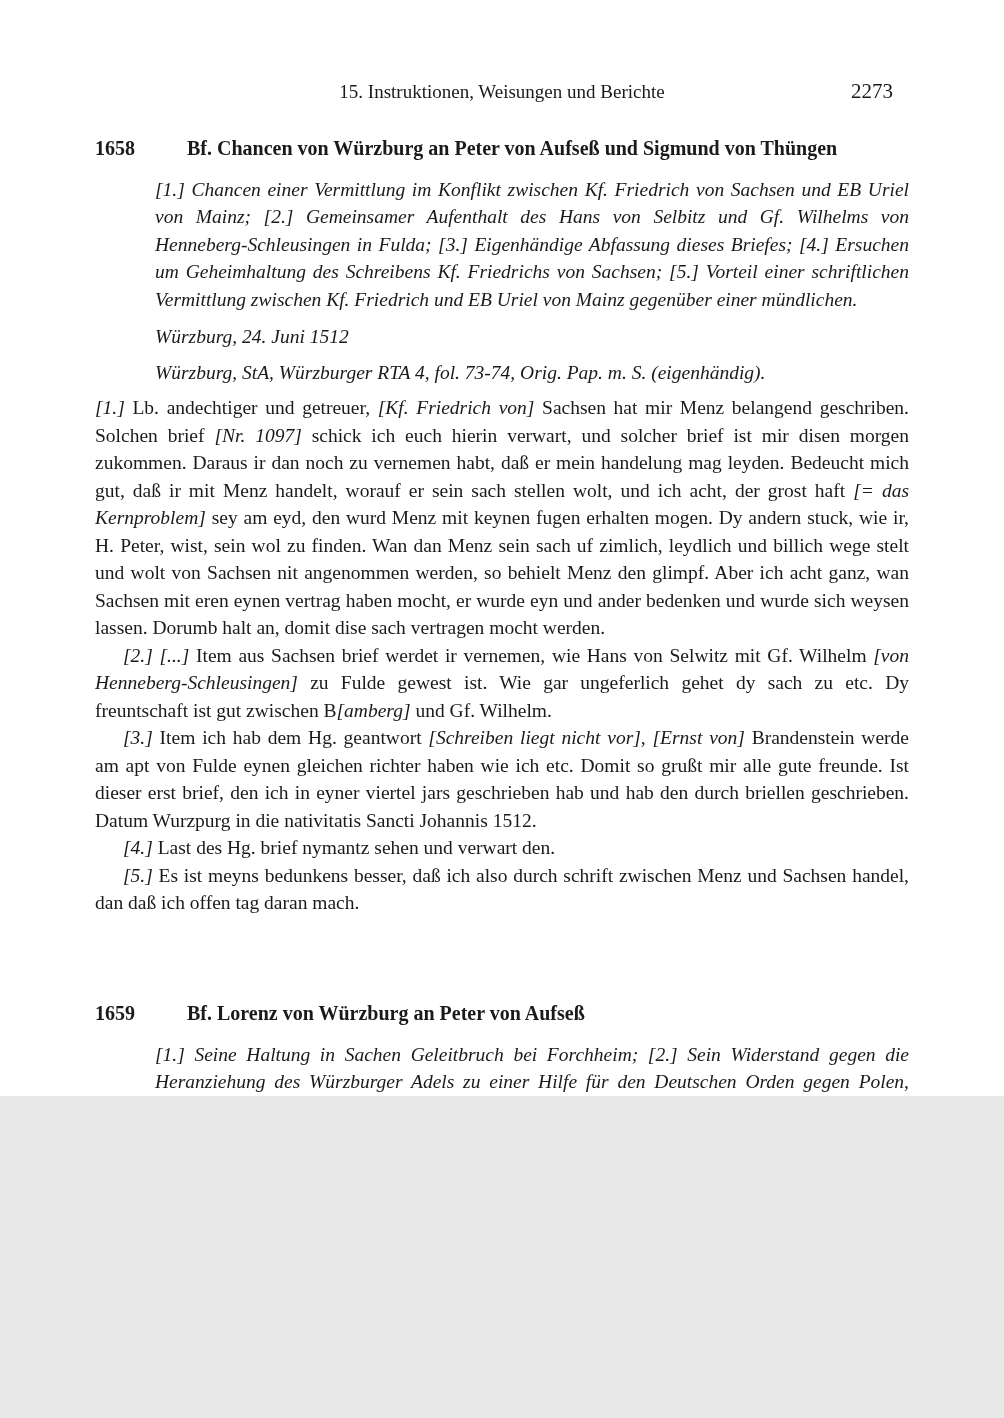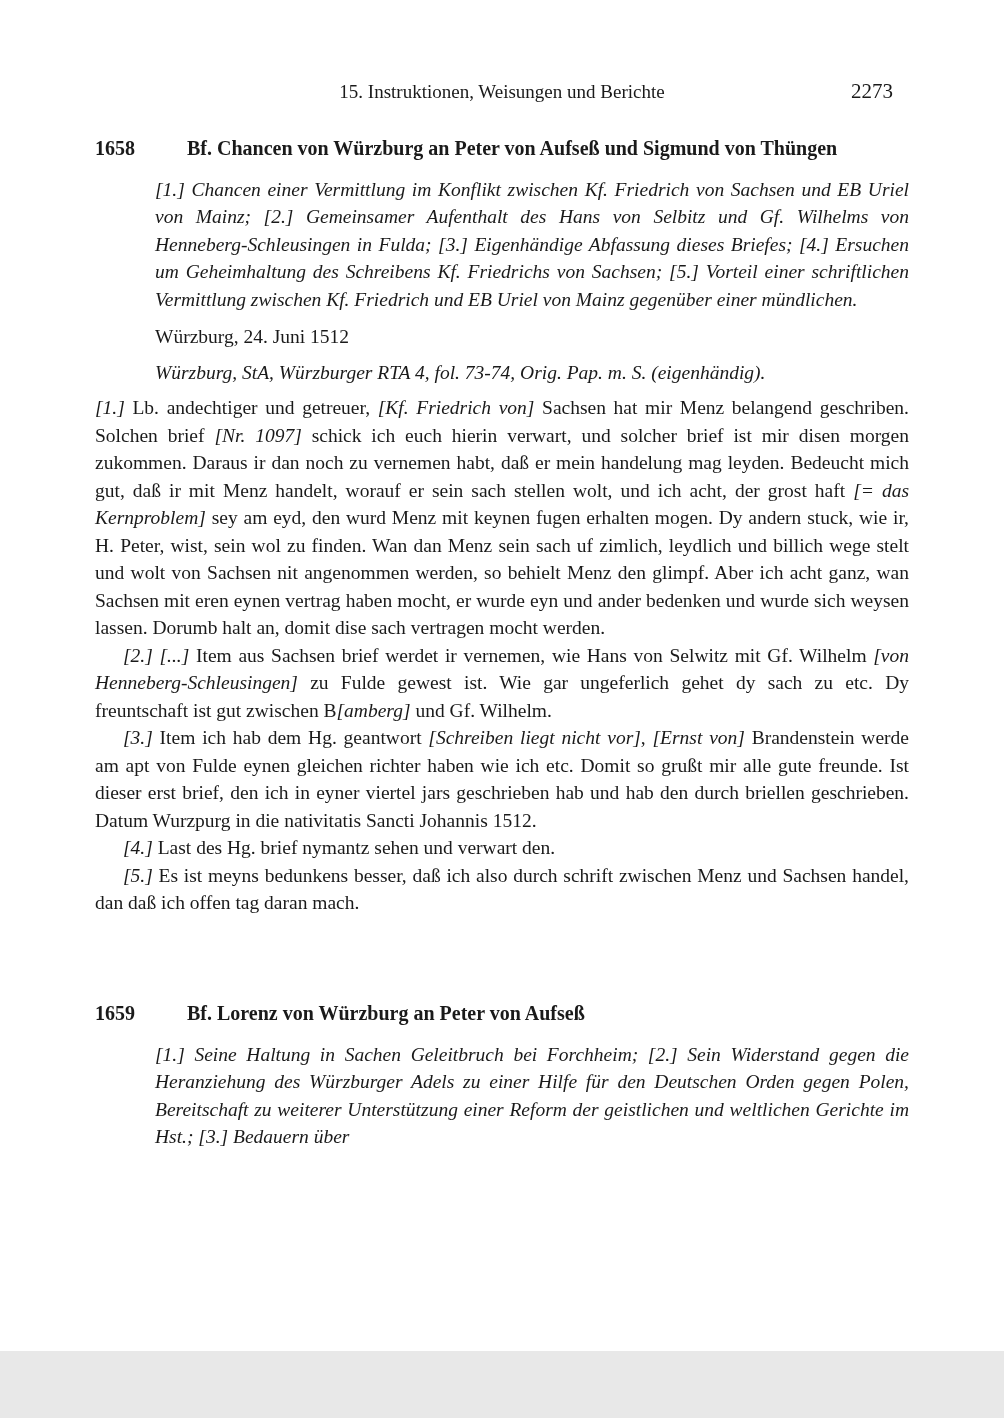--- a/index.html
+++ b/index.html
@@ -3,21 +3,21 @@
 <meta charset="utf-8">
 <style>
   html, body {
     margin: 0;
     padding: 0;
     background: #e8e8e8;
   }
   .page {
     position: relative;
     width: 1004px;
-    height: 1351px;
+    height: 1096px;
     margin: 0 auto;
     background: #ffffff;
     color: #1a1a1a;
     font-family: "Liberation Serif", "DejaVu Serif", serif;
     font-size: 19.5px;
     line-height: 27.5px;
     box-sizing: border-box;
     padding: 78px 95px 40px 95px;
     overflow: hidden;
   }
@@ -52,20 +52,21 @@
   }
   .entry-meta {
     margin-left: 60px;
   }
   .entry-summary {
     font-style: italic;
     text-align: justify;
     margin-bottom: 10px;
   }
   .entry-date {
+    font-style: italic;
     margin-bottom: 8px;
   }
   .entry-source {
     font-style: italic;
     margin-bottom: 8px;
   }
   .entry-body p {
     margin: 0;
     text-align: justify;
   }

